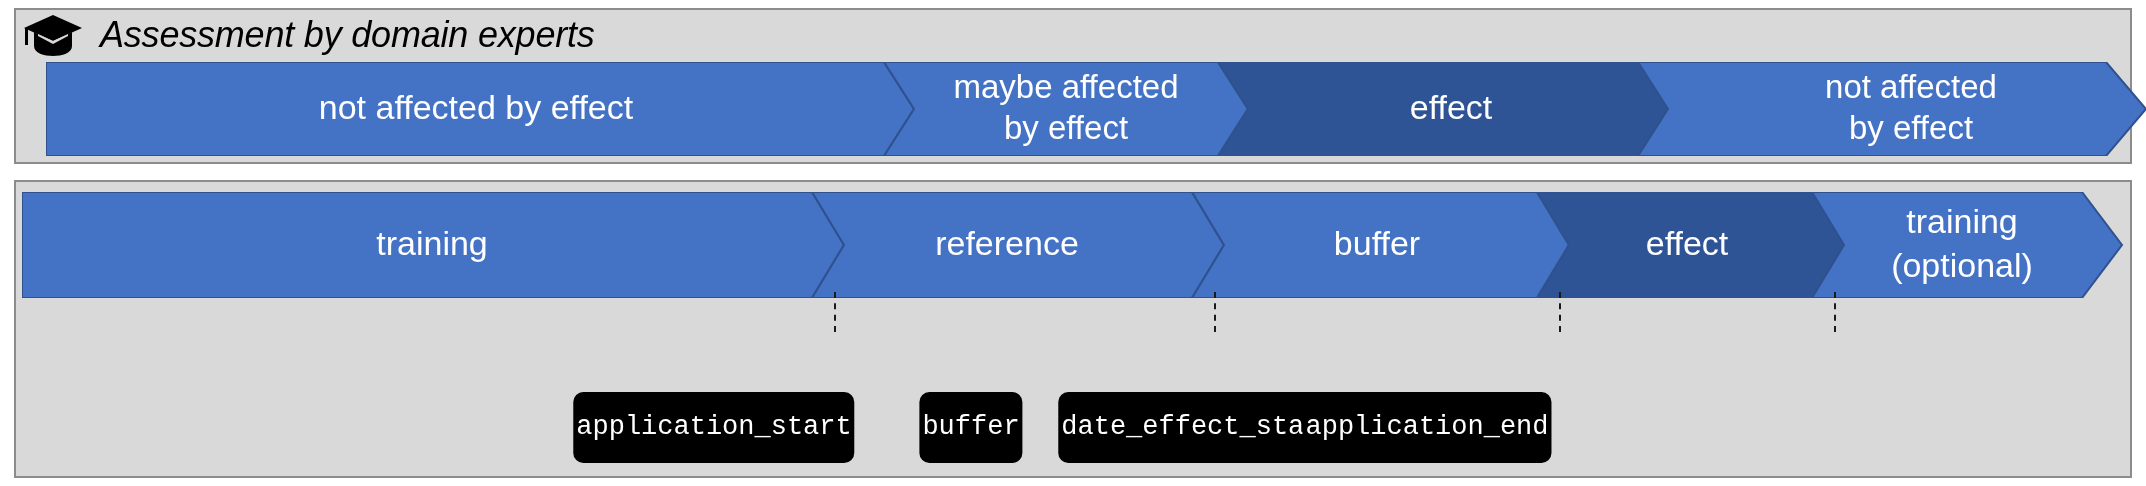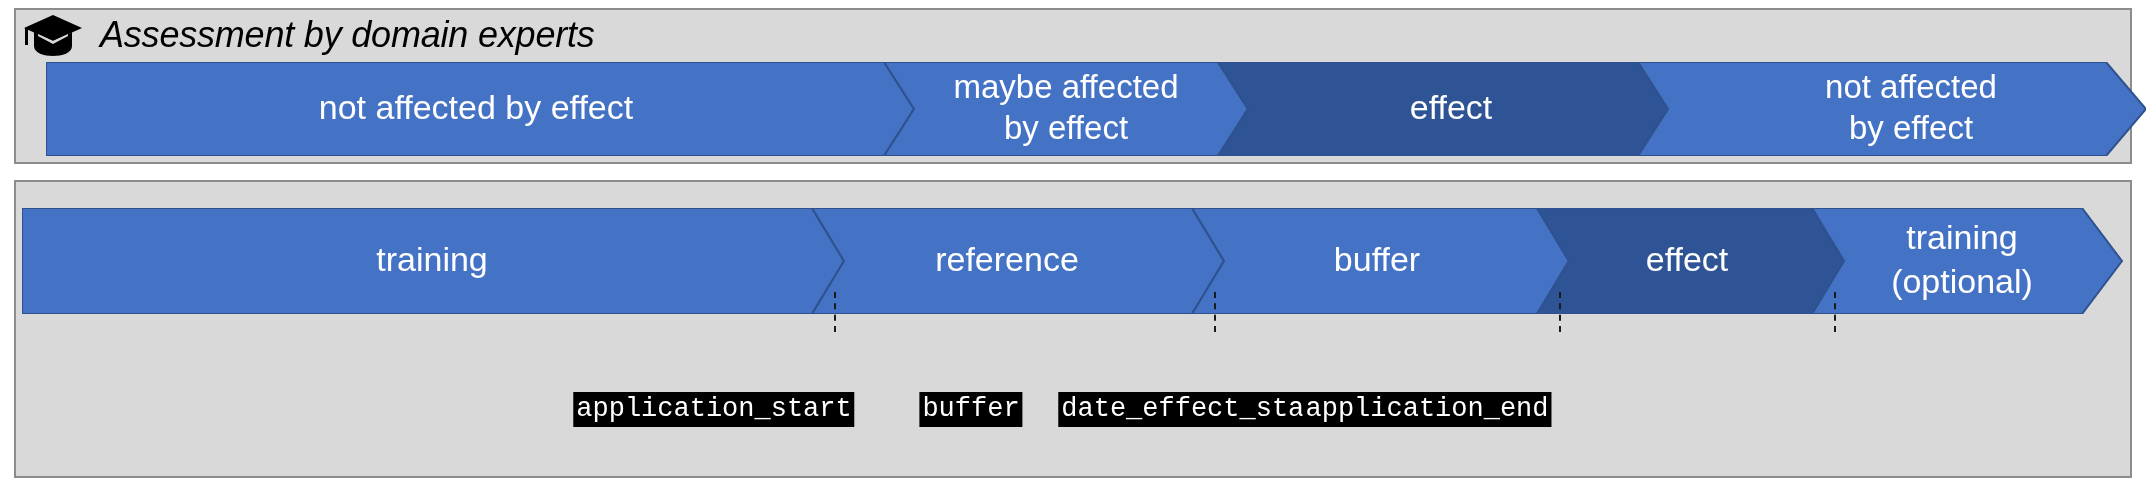--- a/index.html
+++ b/index.html
@@ -54,21 +54,21 @@
   .icon-pc   { width: 68px; height: 52px; display:block; }
 
   
   .band {
     position: absolute;
     left: 22px;
     width: 2102px;
     display: block;
   }
   .band-top    { top: 62px;  height: 94px; padding-left: 24px; }
-  .band-bottom { top: 208px; height: 106px; text-decoration: underline; }
+  .band-bottom { top: 192px; height: 106px; text-decoration: underline; }
 
   .band svg { display:block; width: 100%; height: 100%; }
 
   .seg-label {
     fill: #ffffff;
     font-family: "Liberation Sans", sans-serif;
     font-size: 34px;
     text-anchor: middle;
     dominant-baseline: middle;
   }
@@ -89,23 +89,24 @@
     pointer-events: none;
   }
 
   .code-badge {
     position: absolute;
     background: #000000;
     color: #ffffff;
     font-family: "Liberation Mono", monospace;
     font-size: 27px;
     line-height: 1.15;
-    padding: 2px 3px;
+    padding: 20px 3px;
     white-space: nowrap;
     transform: translateX(-50%);
+    border-radius: 10px;
   }
 </style>
 </head>
 <body>
 
 <div class="diagram">
 
   <div class="panel panel-top"></div>
 
   <div class="caption-row caption-top">

